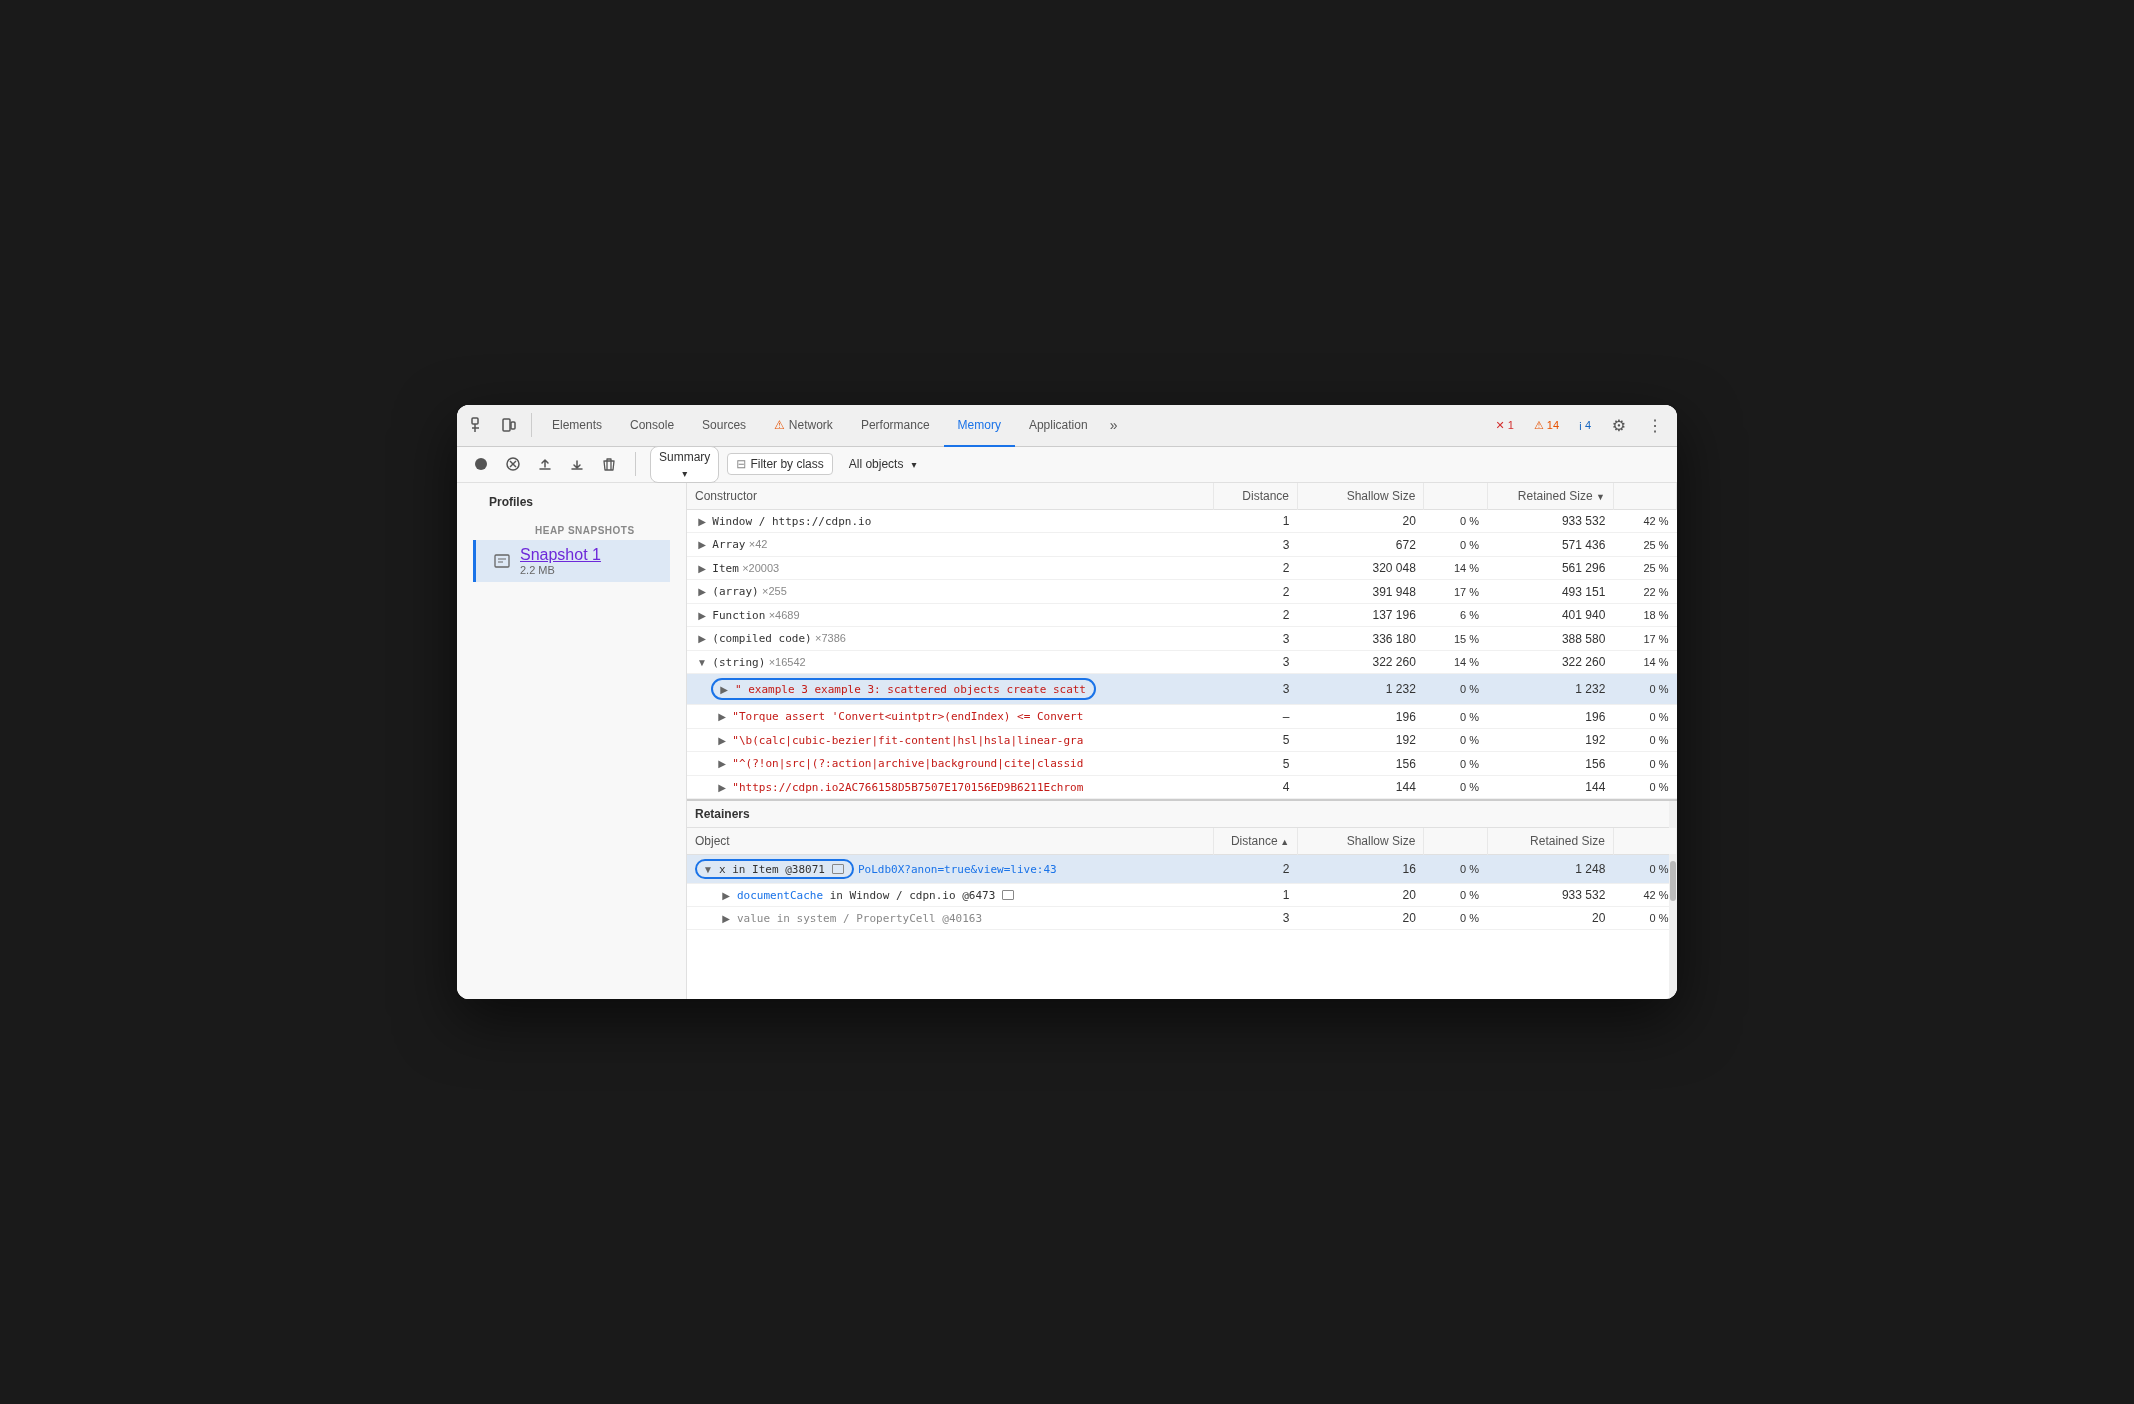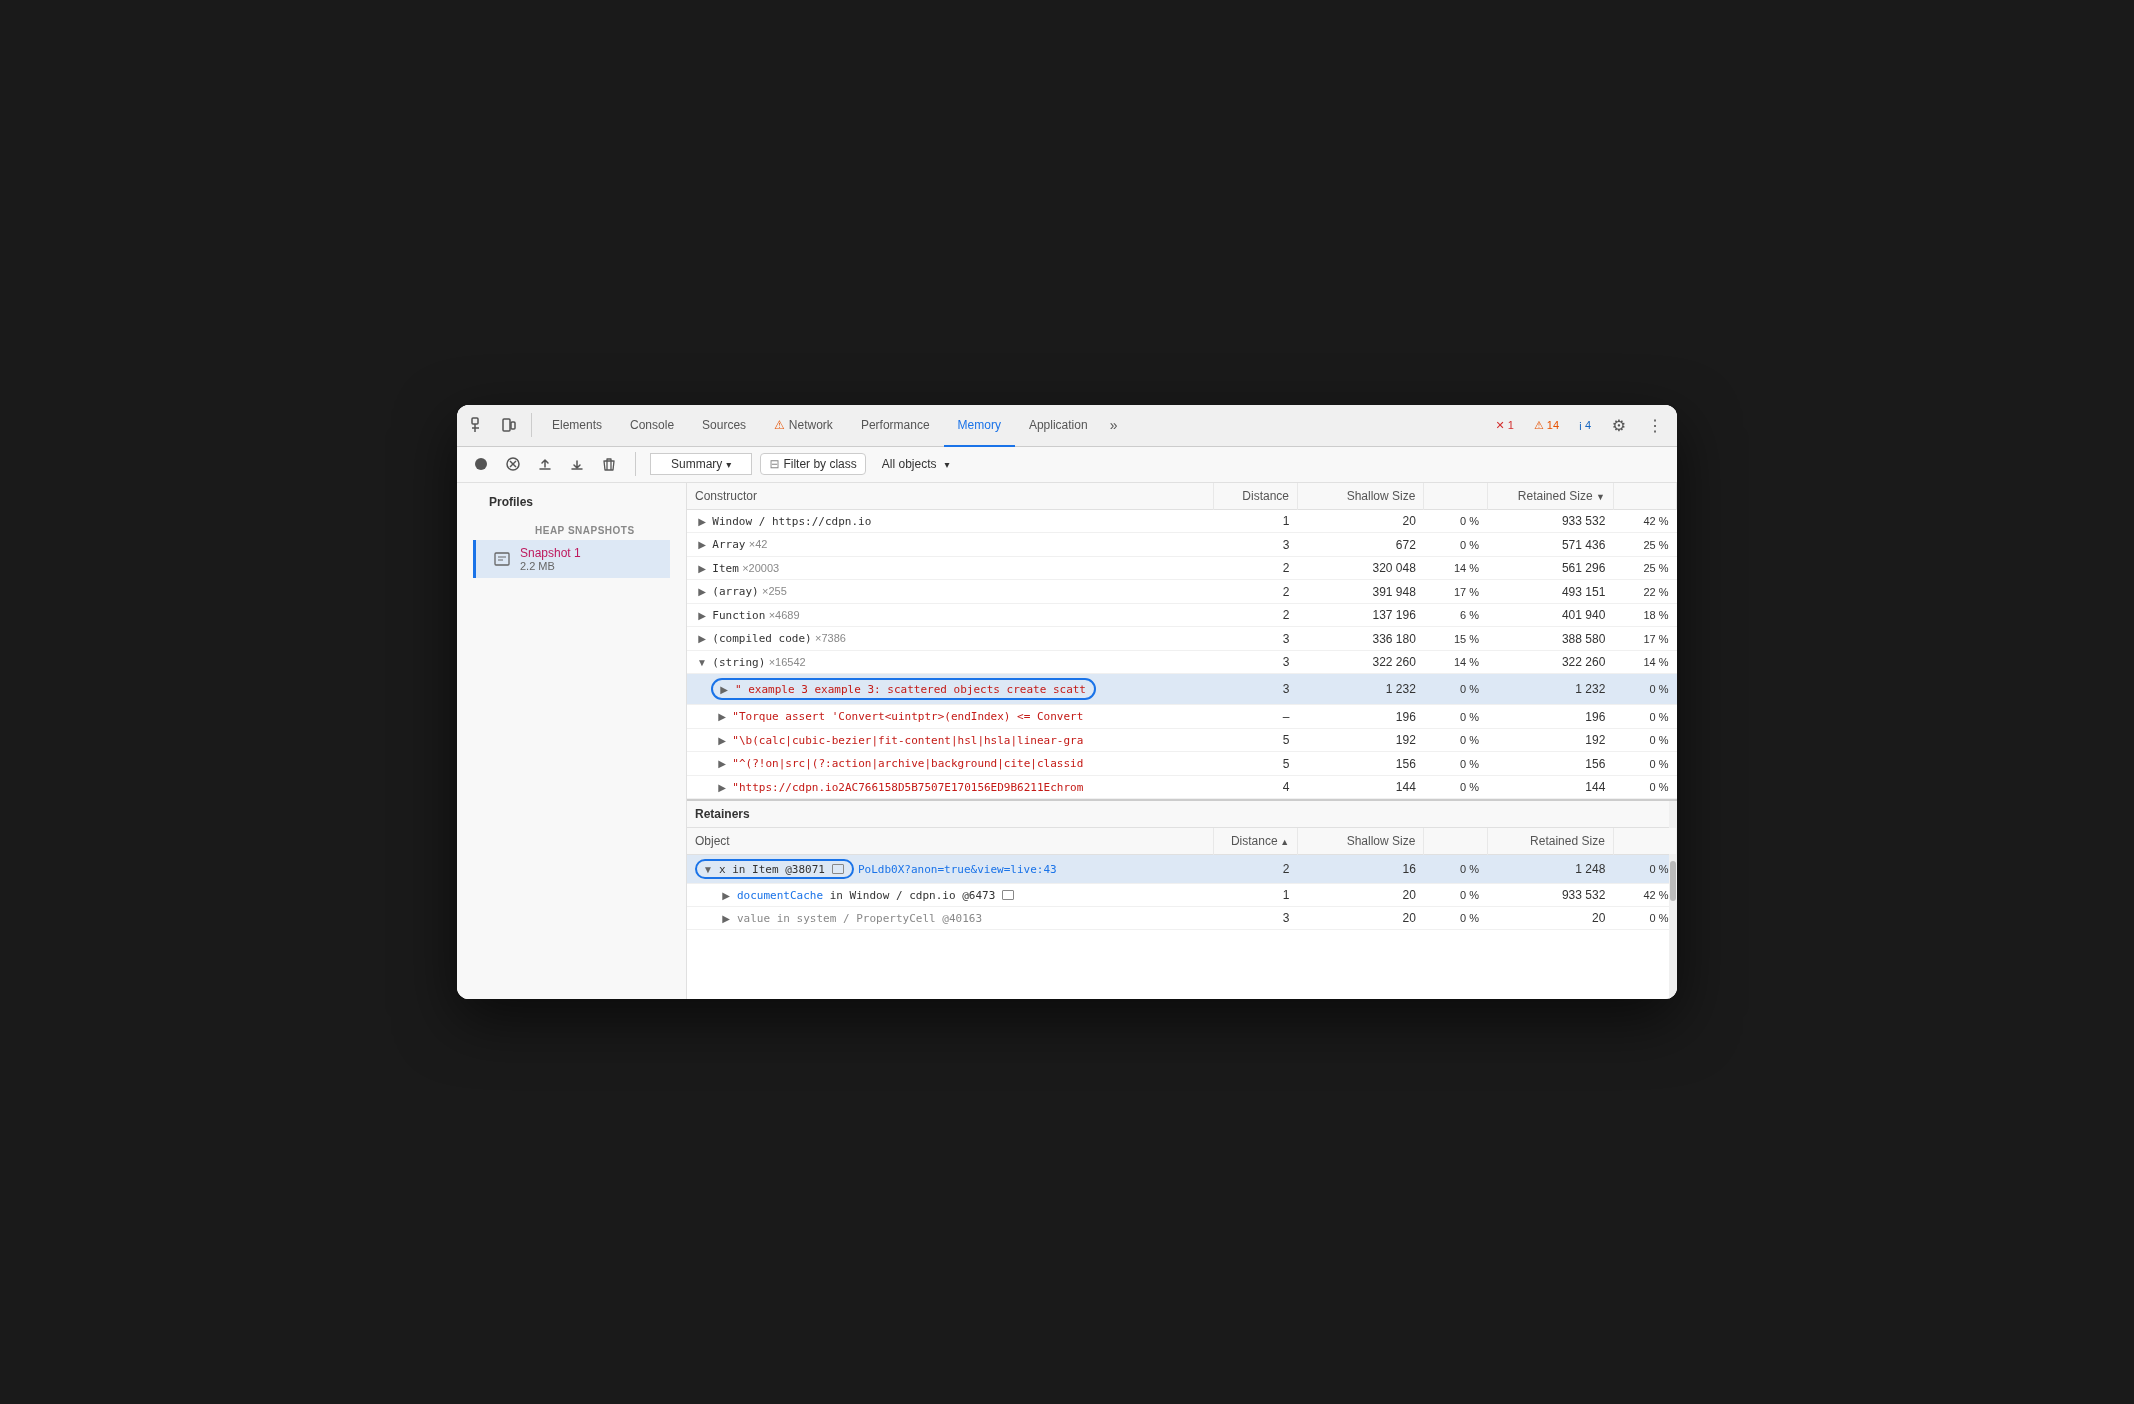--- a/index.html
+++ b/index.html
@@ -153,27 +153,28 @@
       border-radius: 50%;
       color: #555;
       font-size: 14px;
     }
     .toolbar-btn.record { color: #555; }
     .toolbar-btn.stop { color: #555; }
     .dropdown-btn {
       display: flex;
       align-items: center;
       gap: 4px;
-      padding: 3px 20px;
+      padding: 3px 8px;
       border: 1px solid #ccc;
-      border-radius: 0;
+      border-radius: 8px;
       background: white;
       cursor: pointer;
       font-size: 12px;
       color: #333;
+      flex-direction: column;
     }
     .filter-btn {
       display: flex;
       align-items: center;
       gap: 4px;
       padding: 3px 8px;
       border: 1px solid #ccc;
       border-radius: 4px;
       background: white;
       cursor: pointer;
@@ -241,23 +242,24 @@
       justify-content: center;
       color: #666;
       font-size: 12px;
       flex-shrink: 0;
     }
     .snapshot-info {
       display: flex;
       flex-direction: column;
     }
     .snapshot-name {
-      font-size: 12px;
+      font-size: 16px;
       font-weight: 500;
-      color: #be185d;
+      color: #6d28d9;
+      text-decoration: underline;
     }
     .snapshot-size {
       font-size: 11px;
       color: #666;
     }
 
     
     .content-panel {
       flex: 1;
       display: flex;

